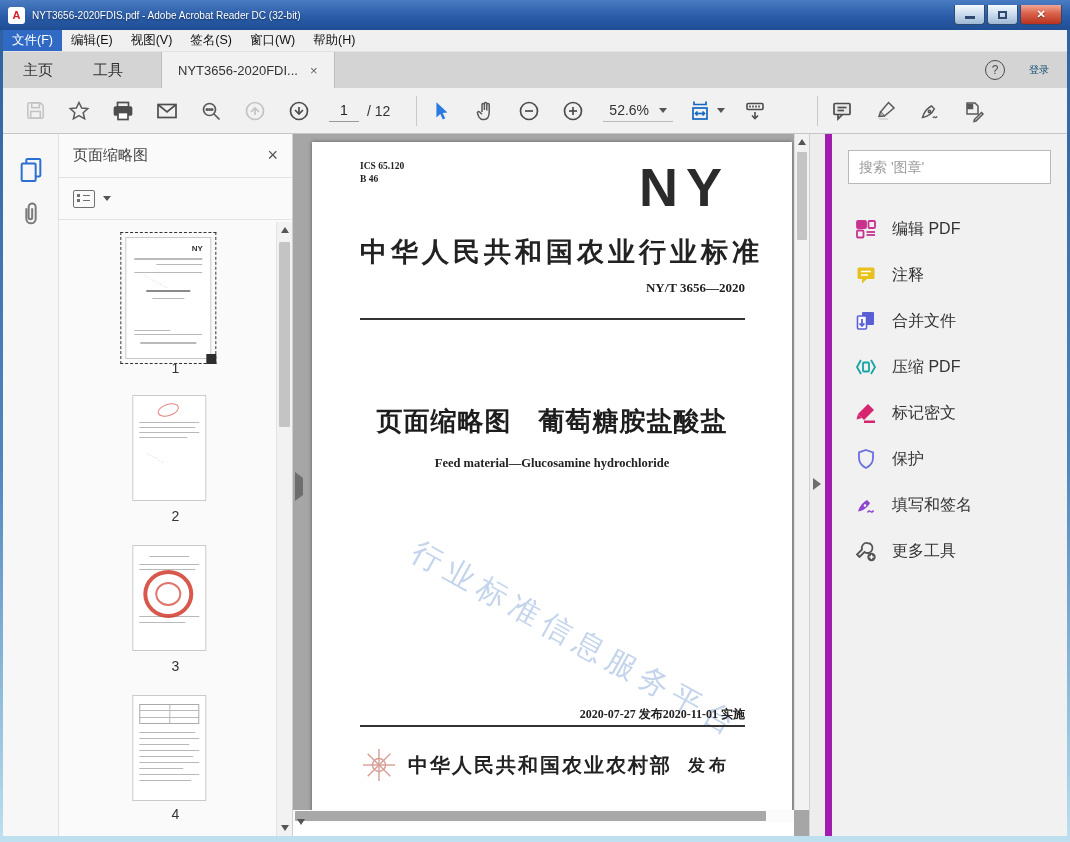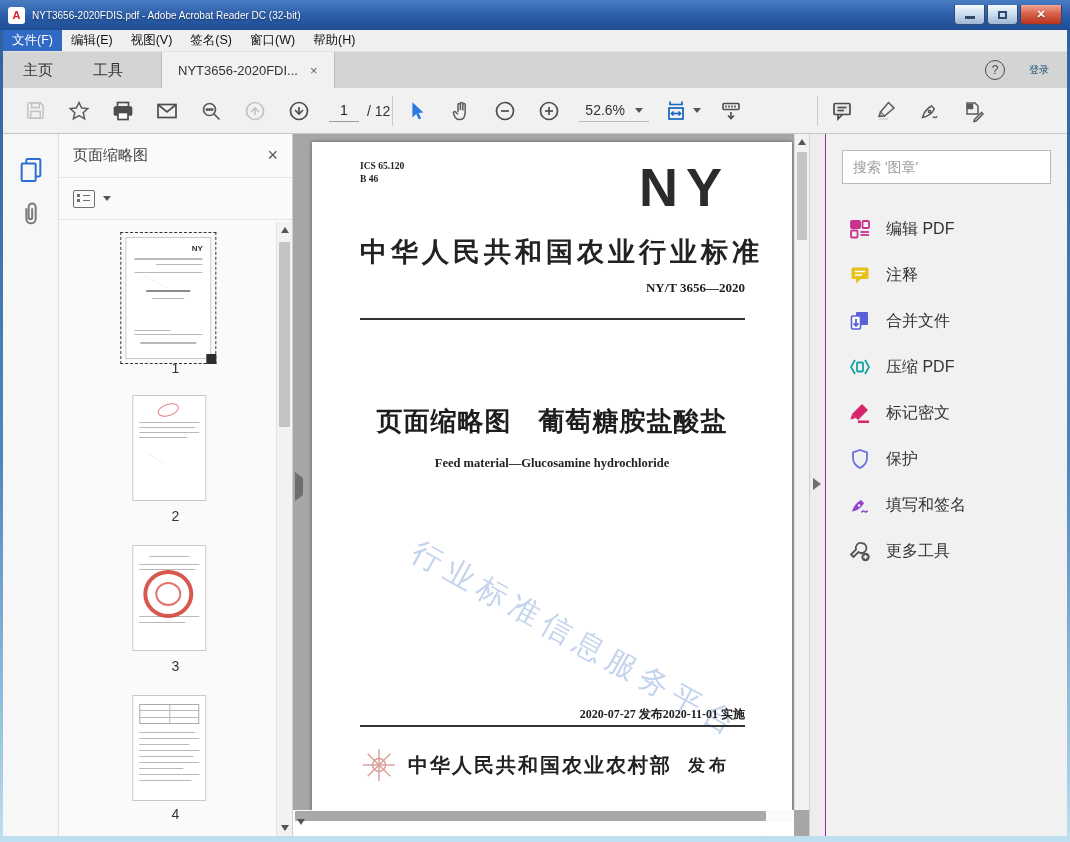--- a/index.html
+++ b/index.html
@@ -35,21 +35,21 @@
   .helpcircle { width:20px; height:20px; border:1.6px solid #4a4a4a; border-radius:50%; display:flex; align-items:center;
     justify-content:center; font-size:12px; color:#4a4a4a; cursor:pointer; }
   .signin { font-size:10px; color:#0c4a6e; cursor:pointer; }
   
   .toolbar { height:46px; background:#f1f1f1; border-bottom:1px solid #c6c6c6; position:relative; display:flex; align-items:center; padding-left:18px; }
   .tbtn { width:28px; height:30px; display:flex; align-items:center; justify-content:center; margin-right:16px; cursor:pointer; border-radius:2px; }
   .tbtn svg { display:block; }
   .tsep { width:1px; height:30px; background:#c9c9c9; margin:0 10px 0 2px; }
   .pagebox { width:30px; height:22px; border:none; border-bottom:1px solid #9a9a9a; background:transparent; text-align:center;
     font-size:14px; color:#222; margin-right:8px; font-family:"Liberation Sans",sans-serif; }
-  .pagetotal { font-size:14px; color:#333; margin-right:0; }
+  .pagetotal { font-size:14px; color:#333; margin-right:24px; }
   .zoomdd { display:flex; align-items:center; gap:10px; border-bottom:1px solid #b9b9b9; padding:3px 6px; margin-right:16px; cursor:pointer; }
   .zoomdd .zval { font-size:14px; color:#333; }
   .tgroup-right { position:absolute; left:812px; top:0; height:46px; display:flex; align-items:center; }
   .caret { width:0; height:0; border-left:4px solid transparent; border-right:4px solid transparent; border-top:5px solid #555; }
   
   .main { flex:1; display:flex; min-height:0; }
   
   .strip { width:56px; background:#f7f7f7; border-right:1px solid #e0e0e0; position:relative; }
   .strip .sbtn { position:absolute; left:14px; width:28px; height:28px; cursor:pointer; }
   
@@ -101,21 +101,21 @@
   .p-dates { position:absolute; left:48px; right:47px; top:564px; display:flex; justify-content:flex-end;
     font-size:12px; font-weight:bold; color:#222; font-family:"Liberation Serif",serif; }
   .p-hr2 { position:absolute; left:48px; right:47px; top:583px; height:1.5px; background:#333; }
   .p-pub { position:absolute; left:48px; right:47px; top:604px; display:flex; align-items:center; gap:10px; }
   .p-emblem { flex:0 0 auto; opacity:.75; }
   .p-pubname { font-size:20px; font-weight:bold; letter-spacing:2px; color:#222; font-family:"Liberation Serif",serif; }
   .p-publabel { font-size:17px; font-weight:bold; letter-spacing:4px; color:#222; font-family:"Liberation Serif",serif; margin-left:6px; }
   
   .gutter { width:16px; background:#ededed; border-left:1px solid #d0d0d0; position:relative; }
   .gutter .tri-right { position:absolute; left:3px; top:344px; cursor:pointer; }
-  .rightpanel { width:242px; background:#f1f1f1; border-left:1px solid #a21caf; padding:16px 16px 0 16px; }
+  .rightpanel { width:242px; background:#f1f1f1; border-left:7px solid #a21caf; padding:16px 16px 0 16px; }
   .searchbox { width:100%; height:34px; background:#fff; border:1px solid #b9b9b9; font-size:14px; padding:0 10px; color:#333; }
   .searchbox::placeholder { color:#9c9c9c; }
   .toollist { margin-top:22px; }
   .toolrow { height:46px; display:flex; align-items:center; gap:14px; padding:0 6px; cursor:pointer; border-radius:3px; }
   .toolrow .tlbl { font-size:16px; color:#333; }
   .toolrow .chev { margin-left:auto; width:0; height:0; border-left:5px solid transparent; border-right:5px solid transparent; border-top:6px solid #555; }
   .ticon { width:24px; height:24px; flex:0 0 auto; }
 </style>
 </head>
 <body>

